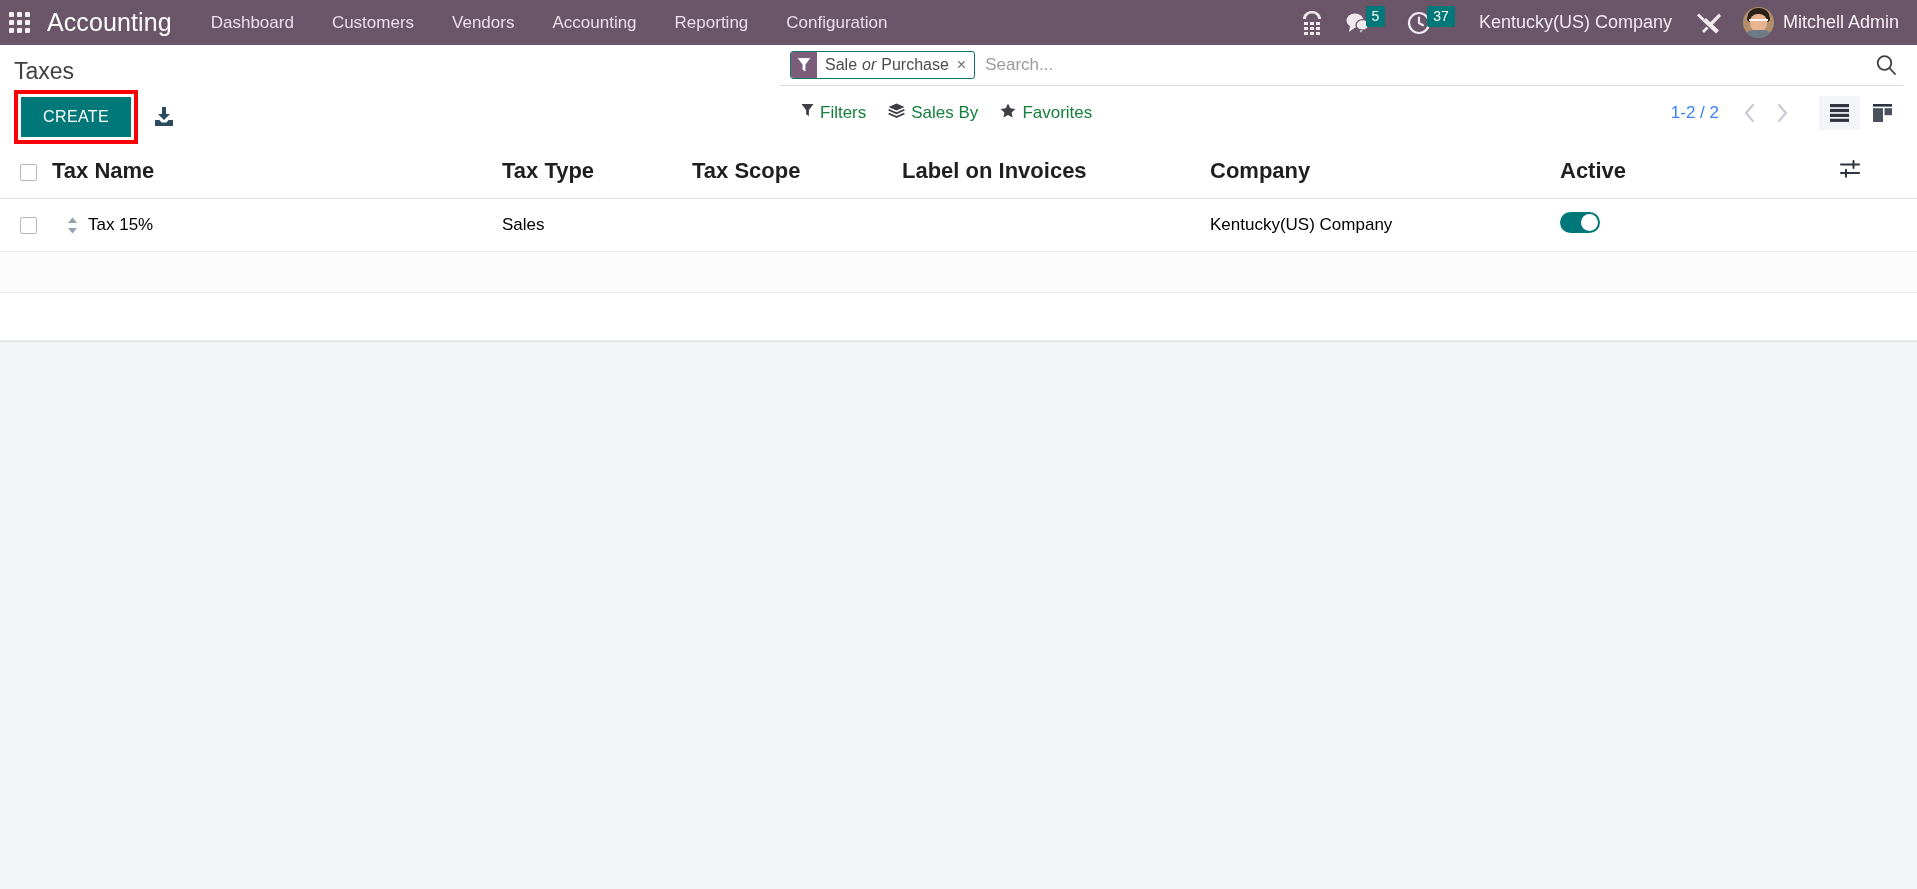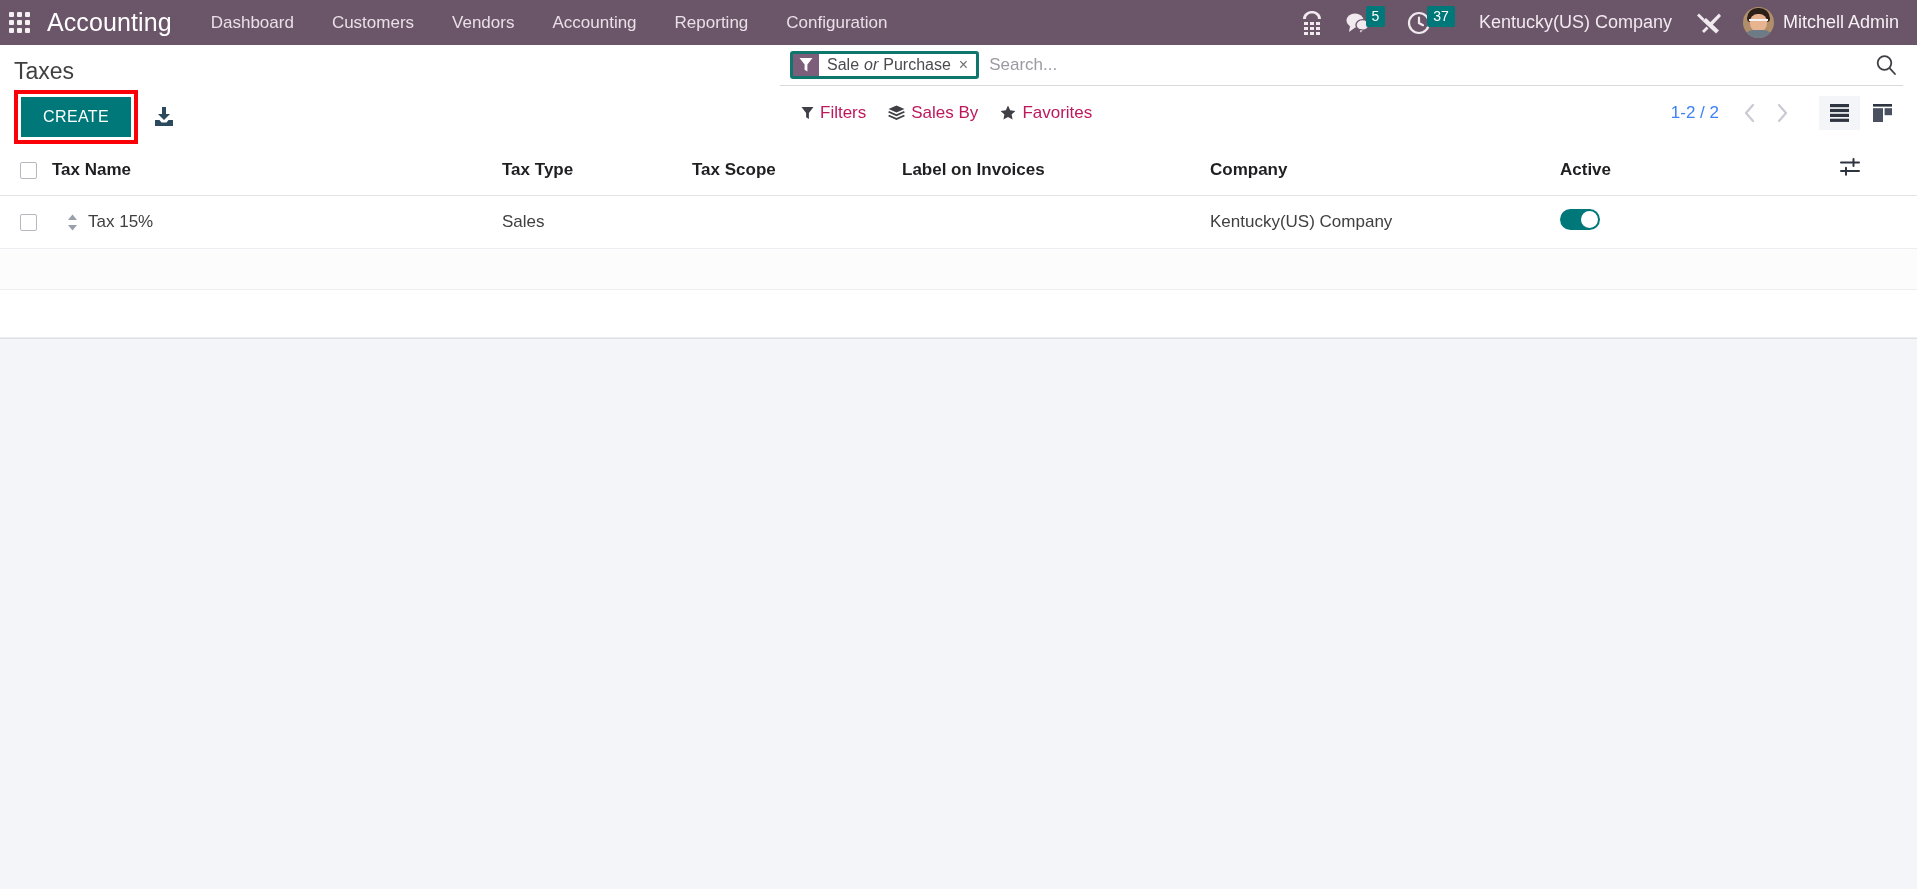--- a/index.html
+++ b/index.html
@@ -153,21 +153,21 @@
   .search-row {
     display: flex;
     align-items: center;
     border-bottom: 1px solid #d8d8dd;
     height: 41px;
     padding-left: 10px;
   }
   .facet {
     display: flex;
     align-items: stretch;
-    border: 3px solid #0f766e;
+    border: 1px solid #0f766e;
     border-radius: 3px;
     height: 28px;
     overflow: hidden;
     background: #fff;
     cursor: pointer;
     flex: 0 0 auto;
   }
   .facet-icon {
     background: #7c5e7a;
     display: flex; align-items: center; justify-content: center;
@@ -201,23 +201,23 @@
   .search-input::placeholder { color: #9a9aa2; }
   .search-magnifier { padding: 0 6px 0 10px; cursor: pointer; display:flex; align-items:center; }
 
   .tools-row {
     display: flex;
     align-items: center;
     height: 53px;
     padding-left: 10px;
   }
   .tool-btn {
-    display: flex; align-items: center; gap: 6px;
+    display: flex; gap: 6px;
     font-size: 17px;
-    color: #be185d;
+    color: #15803d;
     padding: 6px 11px;
     cursor: pointer;
     white-space: nowrap;
   }
   .pager {
     margin-left: auto;
     display: flex; align-items: center; gap: 2px;
   }
   .pager-count { font-size: 17px; color: #3b82f6; padding-right: 14px; white-space: nowrap; }
   .pager-arrow {
@@ -229,30 +229,30 @@
     cursor: pointer;
     display: flex; align-items: center; justify-content: center;
   }
   .view-btn.active { background: #f4f5f9; }
 
   
   .list-wrap { background: #fff; }
   table.list { width: 100%; border-collapse: collapse; table-layout: fixed; }
   table.list th {
     text-align: left;
-    font-size: 17px;
+    font-size: 22px;
     font-weight: bold;
     color: #1f1f22;
     padding: 14px 0 14px 0;
     border-bottom: 1px solid #e3e4e8;
     white-space: nowrap;
   }
   table.list td {
     font-size: 17px;
-    color: #404040;
+    color: #000000;
     padding: 13px 0;
     border-bottom: 1px solid #eceef1;
     white-space: nowrap;
   }
   .col-check { width: 52px; padding-left: 20px !important; }
   .col-name  { width: 450px; }
   .col-type  { width: 190px; }
   .col-scope { width: 210px; }
   .col-label { width: 308px; }
   .col-company { width: 350px; }

